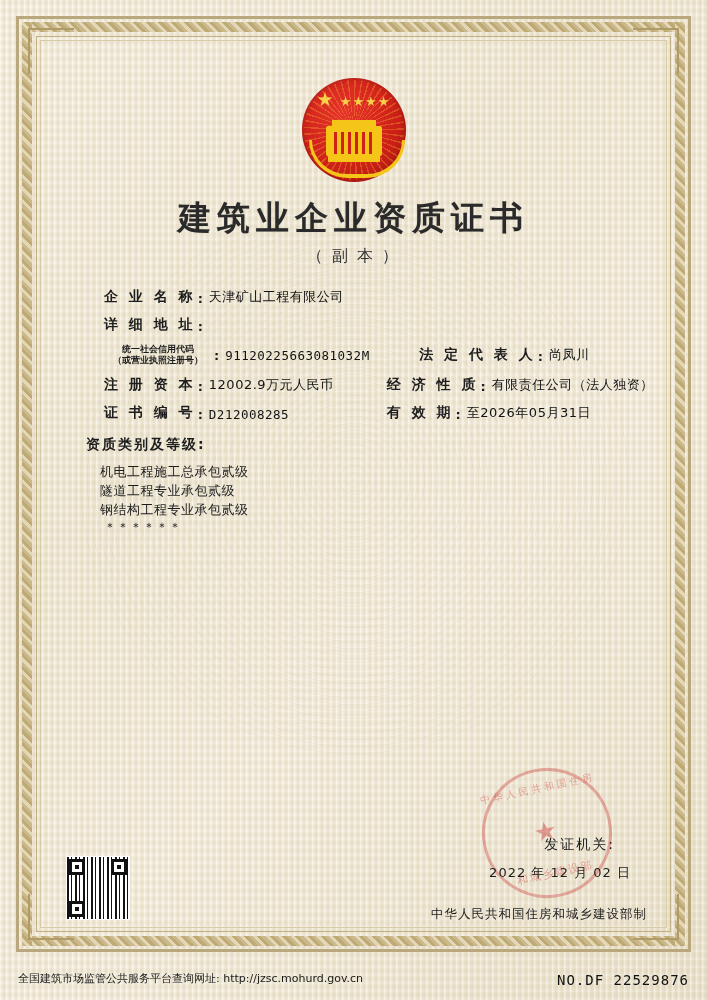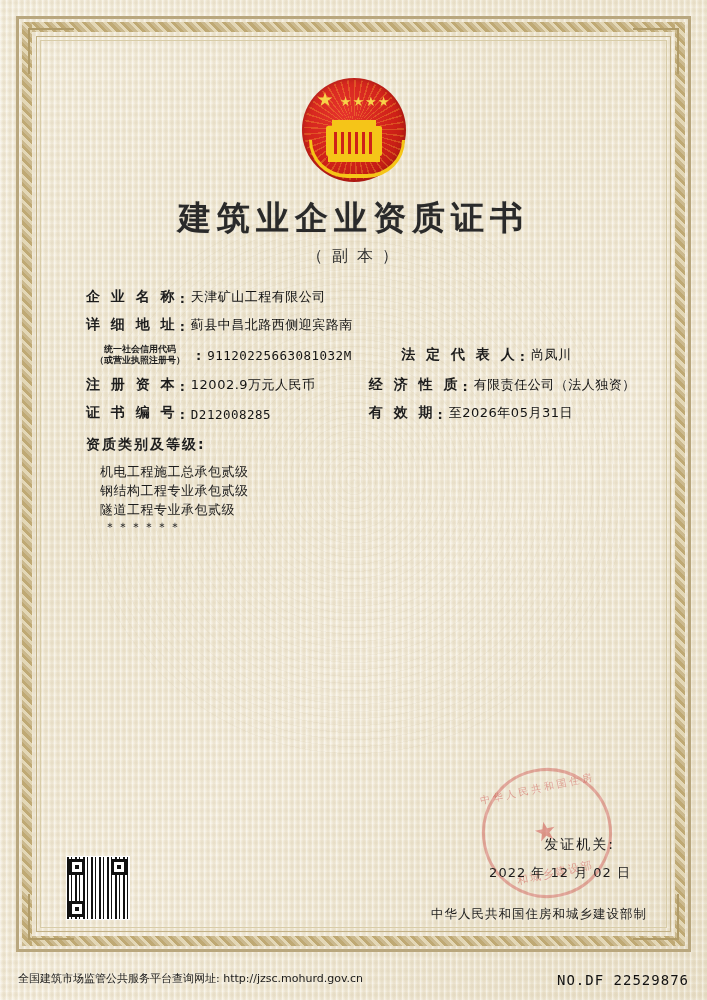--- a/index.html
+++ b/index.html
@@ -209,20 +209,21 @@
     left: 86px;
     right: 60px;
     top: 288px;
     font-size: 13px;
     color: #1d1d1d;
   }
   .row {
     display: flex;
     align-items: flex-end;
     margin-bottom: 10px;
+    padding-left: 18px;
   }
   .lbl {
     font-weight: bold;
     letter-spacing: 3px;
     white-space: nowrap;
     font-size: 14px;
   }
   .lbl.small {
     font-size: 9px;
     letter-spacing: 0px;
@@ -428,21 +429,20 @@
 
     <div class="row">
       <span class="lbl">企 业 名 称</span>
       <span class="colon">:</span>
       <span class="val">天津矿山工程有限公司</span>
     </div>
 
     <div class="row">
       <span class="lbl">详 细 地 址</span>
       <span class="colon">:</span>
-      <span class="val">蓟县中昌北路西侧迎宾路南</span>
     </div>
 
     <div class="row code">
       <span class="code-label-box">
         <span class="lbl small">统一社会信用代码</span>
         <span class="lbl small">（或营业执照注册号）</span>
       </span>
       <span class="colon">:</span>
       <span class="val mono" style="flex:0 0 auto; width:178px;">91120225663081032M</span>
       <span class="half">
@@ -470,22 +470,22 @@
       <span class="half">
         <span class="lbl" style="margin-left:0;">有 效 期</span>
         <span class="colon">:</span>
         <span class="val">至2026年05月31日</span>
       </span>
     </div>
 
     <div class="qual-head">资质类别及等级:</div>
     <div class="qual-list">
       <div>机电工程施工总承包贰级</div>
+      <div>隧道工程专业承包贰级</div>
       <div>钢结构工程专业承包贰级</div>
-      <div>隧道工程专业承包贰级</div>
     </div>
     <div class="qual-stars">＊＊＊＊＊＊</div>
   </div>
 
   <div class="seal">
     <div class="seal-text-top">中华人民共和国住房</div>
     <div class="seal-star">★</div>
     <div class="seal-text-bottom">和城乡建设部</div>
   </div>
 

